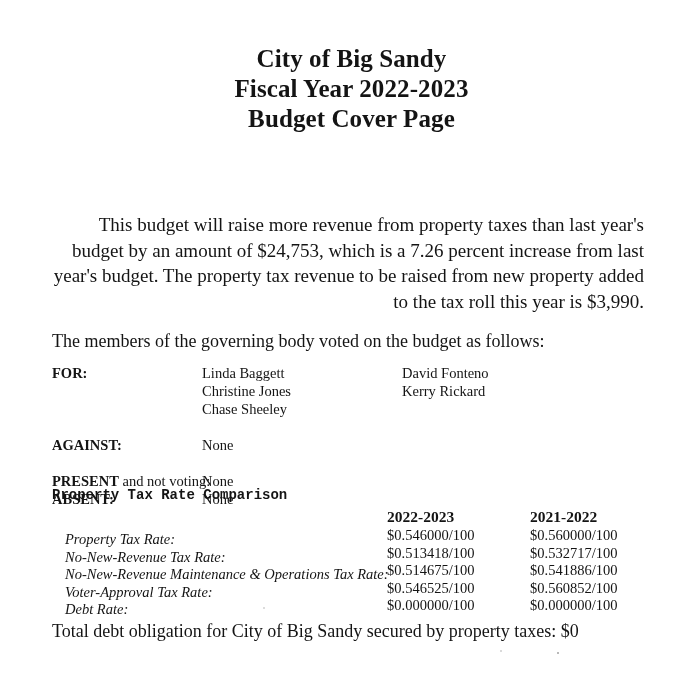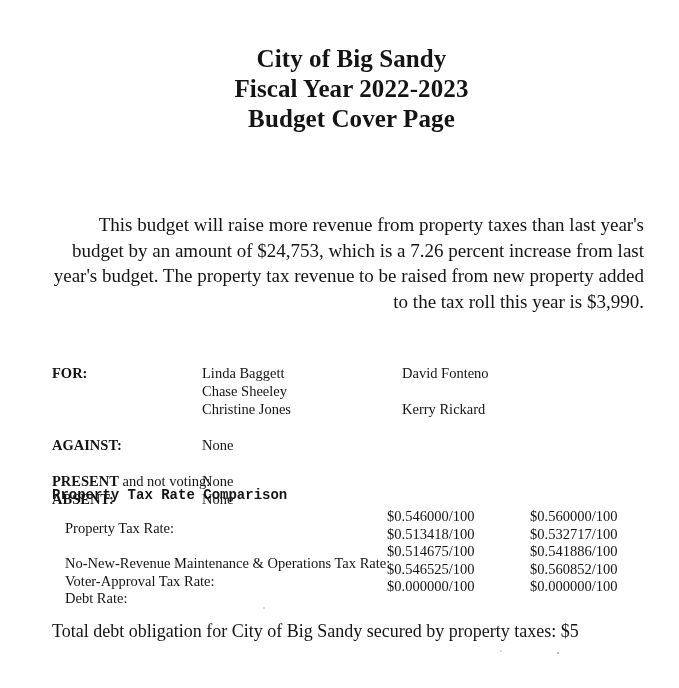--- a/index.html
+++ b/index.html
@@ -119,22 +119,23 @@
   .rate-row {
     position: relative;
     height: 17.5px;
   }
   .rate-row.header {
     height: 19px;
   }
   .rate-label {
     position: absolute;
     left: 13px;
-    top: 12px;
-    white-space: nowrap;
+    top: 4px;
+    white-space: nowrap;
+    font-style: italic;
   }
   .rate-c1 {
     position: absolute;
     left: 335px;
     top: 0;
     white-space: nowrap;
   }
   .rate-c2 {
     position: absolute;
     left: 478px;
@@ -171,39 +172,40 @@
 <div class="page">
 
   <div class="title-block">
     <div class="title-line">City of Big Sandy</div>
     <div class="title-line">Fiscal Year 2022-2023</div>
     <div class="title-line">Budget Cover Page</div>
   </div>
 
   <div class="intro">This budget will raise more revenue from property taxes than last year's budget by an amount of $24,753, which is a 7.26 percent increase from last year's budget. The property tax revenue to be raised from new property added to the tax roll this year is $3,990.</div>
 
+  <div class="vote-lead">The members of the governing body voted on the budget as follows:</div>
 
   <div class="vote-table">
     <div class="vote-row">
       <div class="vote-label"><span>FOR:</span><span class="reg"></span></div>
       <div class="vote-col1">Linda Baggett</div>
       <div class="vote-col2">David Fonteno</div>
     </div>
     <div class="vote-row">
       <div class="vote-label"><span></span><span class="reg"></span></div>
-      <div class="vote-col1">Chase Sheeley</div>
-      <div class="vote-col2"></div>
-    </div>
-    <div class="vote-row">
-      <div class="vote-label"><span></span><span class="reg"></span></div>
       <div class="vote-col1">Christine Jones</div>
       <div class="vote-col2">Kerry Rickard</div>
     </div>
     <div class="vote-row">
       <div class="vote-label"><span></span><span class="reg"></span></div>
+      <div class="vote-col1">Chase Sheeley</div>
+      <div class="vote-col2"></div>
+    </div>
+    <div class="vote-row">
+      <div class="vote-label"><span></span><span class="reg"></span></div>
       <div class="vote-col1"></div>
       <div class="vote-col2"></div>
     </div>
     <div class="vote-row">
       <div class="vote-label"><span>AGAINST:</span><span class="reg"></span></div>
       <div class="vote-col1">None</div>
       <div class="vote-col2"></div>
     </div>
     <div class="vote-row">
       <div class="vote-label"><span></span><span class="reg"></span></div>
@@ -218,45 +220,51 @@
     <div class="vote-row">
       <div class="vote-label"><span>ABSENT:</span><span class="reg"></span></div>
       <div class="vote-col1">None</div>
       <div class="vote-col2"></div>
     </div>
   </div>
 
   <div class="ptrc-heading">Property Tax Rate Comparison</div>
 
   <div class="rate-table">
+    <div class="rate-row header">
+      <div class="rate-label"></div>
+      <div class="rate-c1">2022-2023</div>
+      <div class="rate-c2">2021-2022</div>
+    </div>
     <div class="rate-row">
       <div class="rate-label">Property Tax Rate:</div>
       <div class="rate-c1">$0.546000/100</div>
       <div class="rate-c2">$0.560000/100</div>
     </div>
     <div class="rate-row">
+      <div class="rate-label">No-New-Revenue Tax Rate:</div>
       <div class="rate-c1">$0.513418/100</div>
       <div class="rate-c2">$0.532717/100</div>
     </div>
     <div class="rate-row">
       <div class="rate-label">No-New-Revenue Maintenance &amp; Operations Tax Rate:</div>
       <div class="rate-c1">$0.514675/100</div>
       <div class="rate-c2">$0.541886/100</div>
     </div>
     <div class="rate-row">
       <div class="rate-label">Voter-Approval Tax Rate:</div>
       <div class="rate-c1">$0.546525/100</div>
       <div class="rate-c2">$0.560852/100</div>
     </div>
     <div class="rate-row">
       <div class="rate-label">Debt Rate:</div>
       <div class="rate-c1">$0.000000/100</div>
       <div class="rate-c2">$0.000000/100</div>
     </div>
   </div>
 
-  <div class="footer-line">Total debt obligation for City of Big Sandy secured by property taxes: $5</div>
+  <div class="footer-line">Total debt obligation for City of Big Sandy secured by property taxes: $0</div>
 
   <div class="speckle" style="left:545px; top:652px;"></div>
   <div class="speckle" style="left:488px; top:650px; background:#dadada;"></div>
   <div class="speckle" style="left:251px; top:607px; background:#dcdcdc;"></div>
 
 </div>
 
 </body></html>

